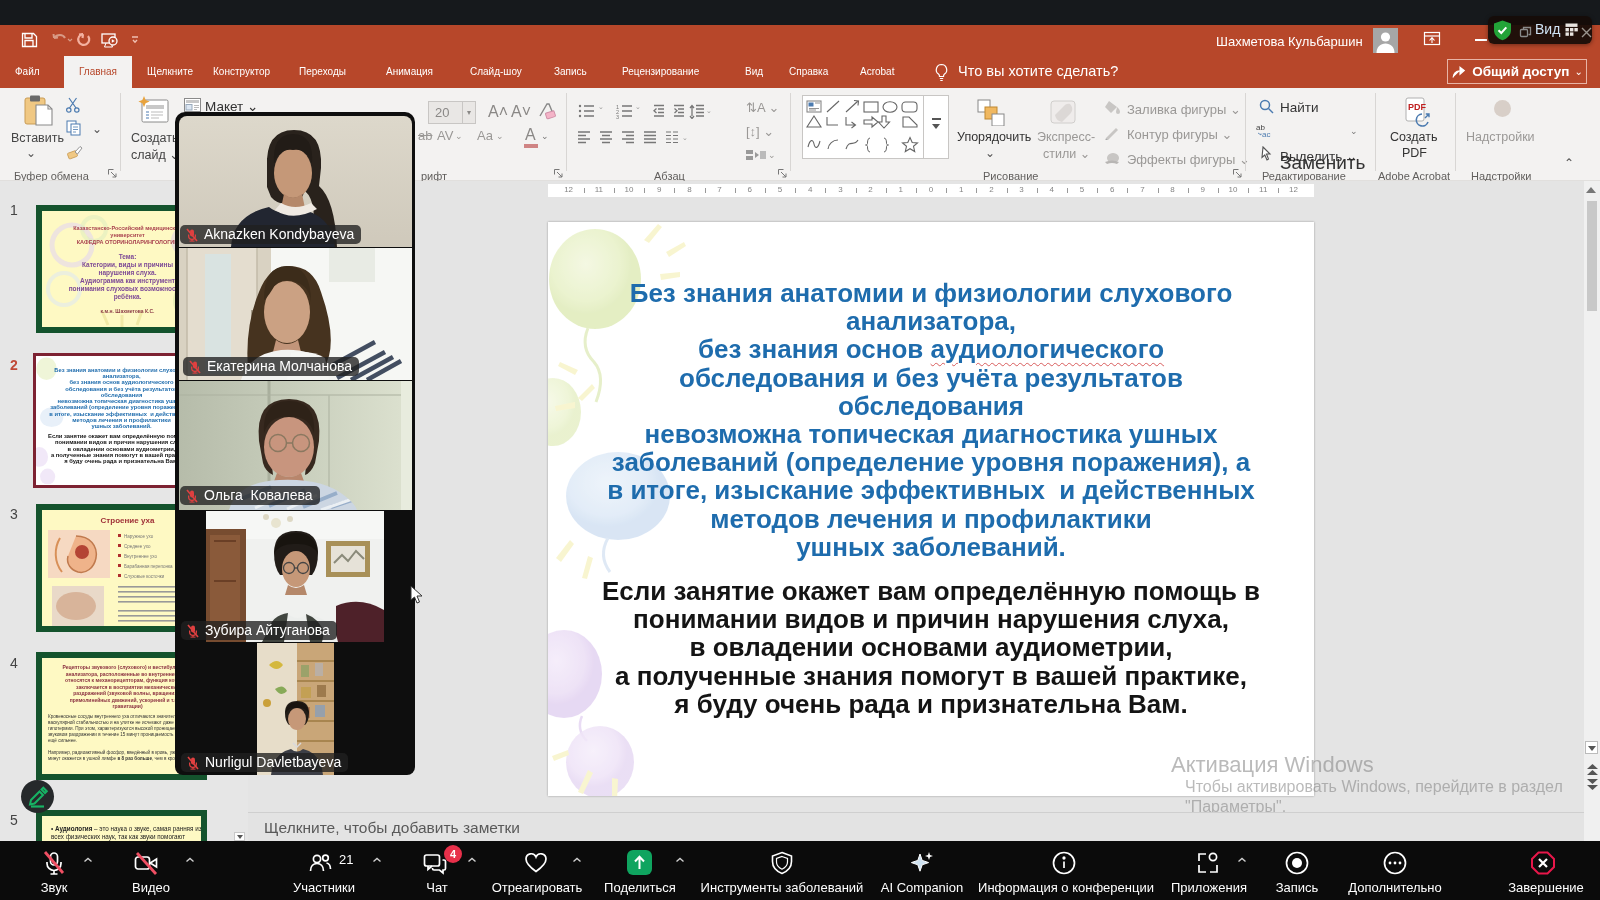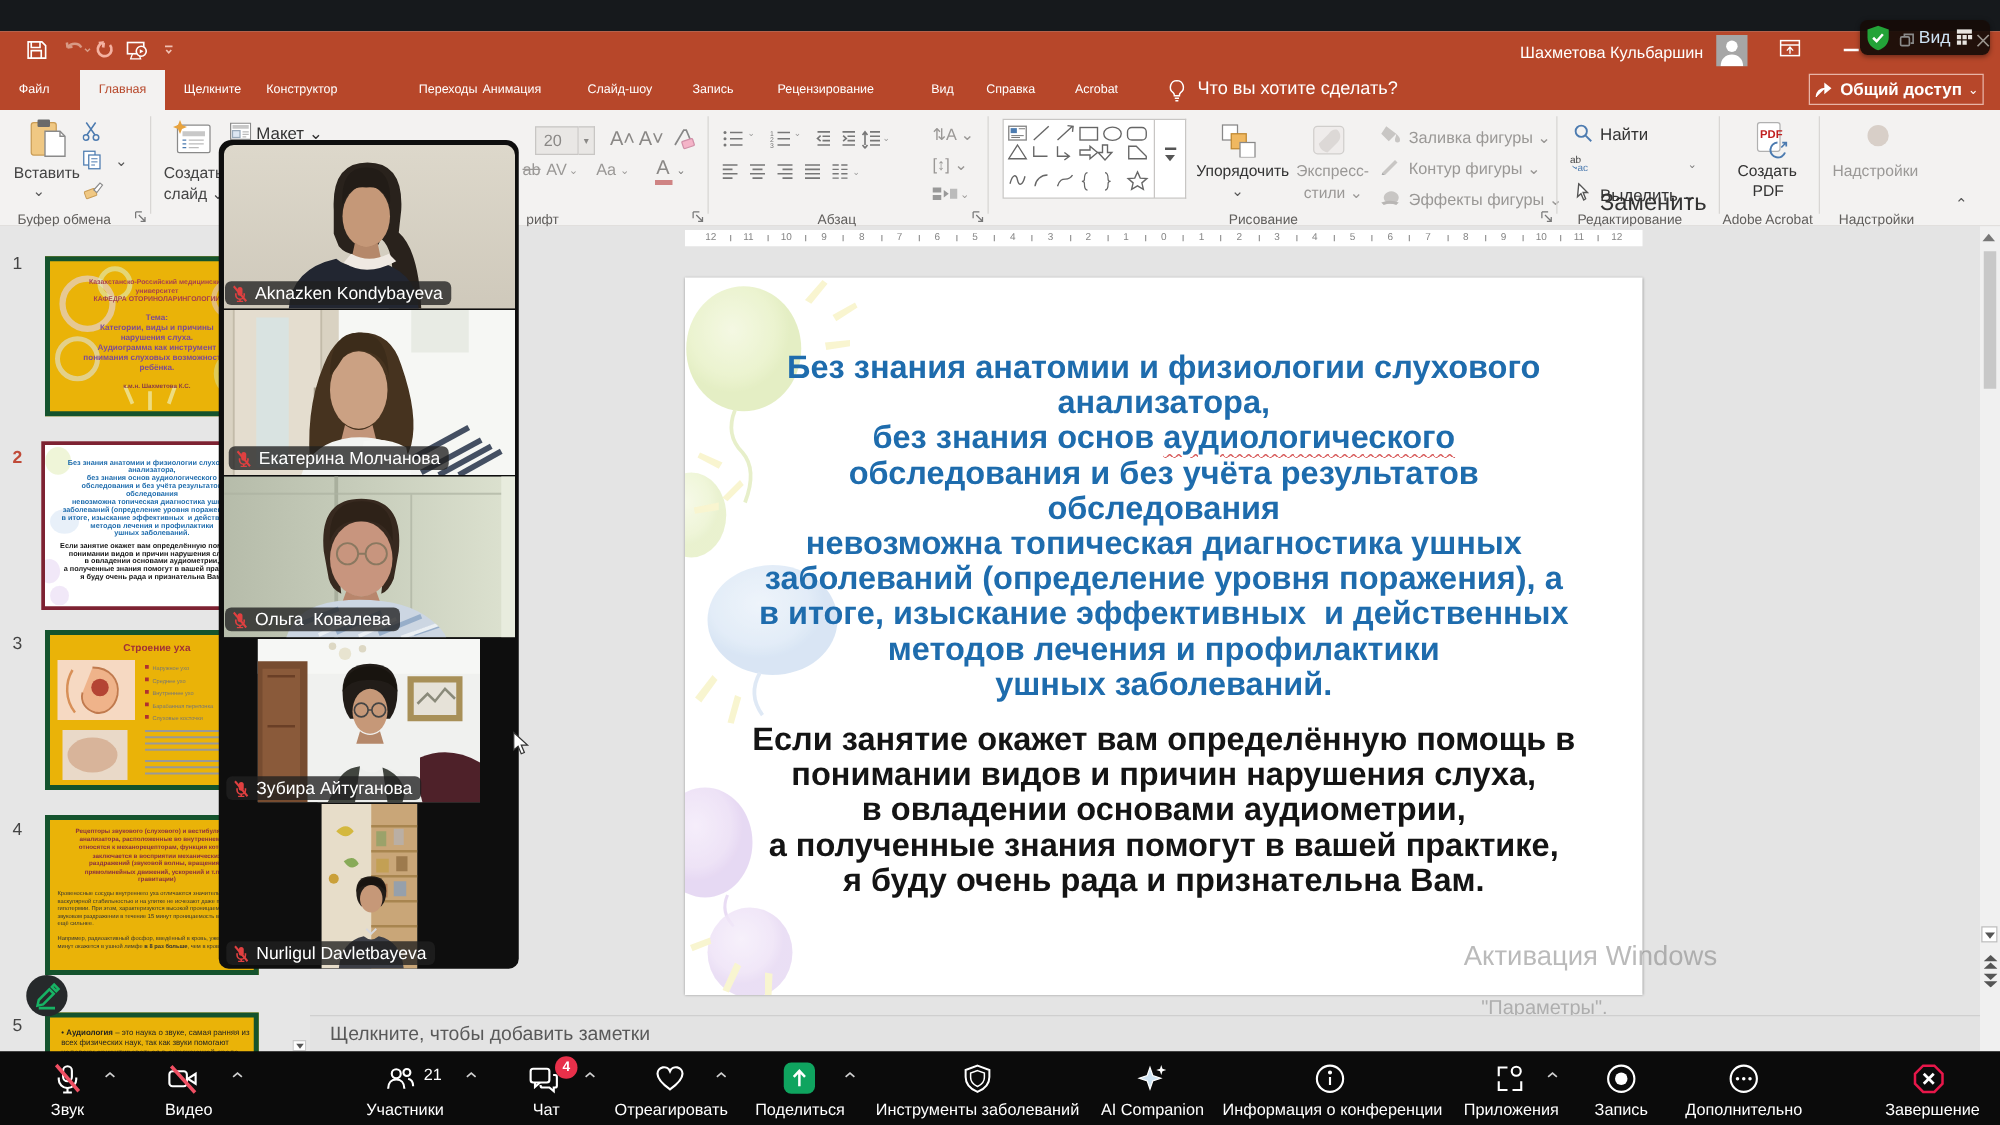--- a/index.html
+++ b/index.html
@@ -28,21 +28,21 @@
   #rulerstrip { left:248px; top:181px; width:1336px; height:19px; background:#e4e4e4; }
   #ruler { position:absolute; left:300px; top:3px; width:766px; height:13px; background:#fff; }
 
   
   #workspace { left:248px; top:200px; width:1336px; height:612px; background:#e4e4e4; }
   #slide { position:absolute; left:300px; top:22px; width:766px; height:574px; background:#fff; box-shadow:0 0 2px rgba(0,0,0,.35); }
 
   
   #thumbpanel { left:0; top:181px; width:248px; height:660px; background:#e6e6e6; }
   .thumbnum { position:absolute; left:10px; font-size:14px; color:#444; }
-  .thumb { position:absolute; left:36px; width:171px; height:128px; background:#eab308; border:4px solid #14532d; overflow:hidden; }
+  .thumb { position:absolute; left:36px; width:171px; height:128px; background:#fef9c3; border:6px solid #14532d; overflow:hidden; }
 
   
   #notes { left:248px; top:812px; width:1352px; height:29px; background:#e3e3e3; border-top:1px solid #cfcfcf; }
   #notes span { position:absolute; left:16px; top:6px; font-size:15.5px; color:#595959; }
 
   
   #vscroll { left:1584px; top:181px; width:16px; height:660px; background:#f0f0f0; }
 
   
   #videostrip { left:175px; top:112px; width:240px; height:663px; background:#0e0e0e; border-radius:10px 10px 8px 8px; overflow:hidden; }
@@ -128,21 +128,21 @@
     </svg>
     <svg class="abs" style="left:92px;top:10px" width="13" height="13" viewBox="0 0 13 13" stroke="#9a948e" stroke-width="1.4">
       <path d="M2 2 L11 11 M11 2 L2 11"></path>
     </svg>
   </div>
   <div id="tabsrow" class="abs">
     <div class="tab" style="left:15px;">Файл</div>
     <div class="tab" id="tab-active" style="left:64px;width:68px;text-align:center;">Главная</div>
     <div class="tab" style="left:147px;">Щелкните</div>
     <div class="tab" style="left:213px;">Конструктор</div>
-    <div class="tab" style="left:299px;margin-left:36px;">Переходы</div>
+    <div class="tab" style="left:299px;">Переходы</div>
     <div class="tab" style="left:386px;">Анимация</div>
     <div class="tab" style="left:470px;">Слайд-шоу</div>
     <div class="tab" style="left:554px;">Запись</div>
     <div class="tab" style="left:622px;">Рецензирование</div>
     <div class="tab" style="left:745px;">Вид</div>
     <div class="tab" style="left:789px;">Справка</div>
     <div class="tab" style="left:860px;">Acrobat</div>
     <svg class="abs" style="left:933px;top:7px" width="17" height="19" viewBox="0 0 17 19" stroke="#fff" stroke-width="1.2" fill="none">
       <path d="M8.5 1.5 a5.3 5.3 0 0 1 3 9.6 c-0.8.6-1 1.4-1 2.4 h-4 c0-1-0.2-1.8-1-2.4 a5.3 5.3 0 0 1 3-9.6 z"></path>
       <path d="M6.8 15.5 h3.4 M7.3 17.5 h2.4"></path>
@@ -600,20 +600,21 @@
         <span style="display:block;height:16px;"></span>
         <span style="color:#141414;">Если занятие окажет вам определённую помощь в<br>
         понимании видов и причин нарушения слуха,<br>
         в овладении основами аудиометрии,<br>
         а полученные знания помогут в вашей практике,<br>
         я буду очень рада и признательна Вам.</span>
       </div>
 </div>
   </div>
   <div id="wm1" class="abs">Активация Windows</div>
+  <div id="wm2" class="abs">Чтобы активировать Windows, перейдите в раздел</div>
   <div id="wm3" class="abs">"Параметры".</div>
   <div id="notes" class="abs">
       <span>Щелкните, чтобы добавить заметки</span>
     </div>
   <div id="vscroll" class="abs">
     <div class="abs" style="left:2px;top:6px;width:0;height:0;border-left:5px solid transparent;border-right:5px solid transparent;border-bottom:6px solid #777;"></div>
     <div class="abs" style="left:3px;top:20px;width:10px;height:110px;background:#c8c8c8;"></div>
     <div class="abs" style="left:1px;top:560px;width:13px;height:13px;background:#fff;border:1px solid #bbb;"></div>
     <div class="abs" style="left:4px;top:565px;width:0;height:0;border-left:4px solid transparent;border-right:4px solid transparent;border-top:5px solid #555;"></div>
     <svg class="abs" style="left:3px;top:583px" width="11" height="26" viewBox="0 0 11 26" fill="#555">

